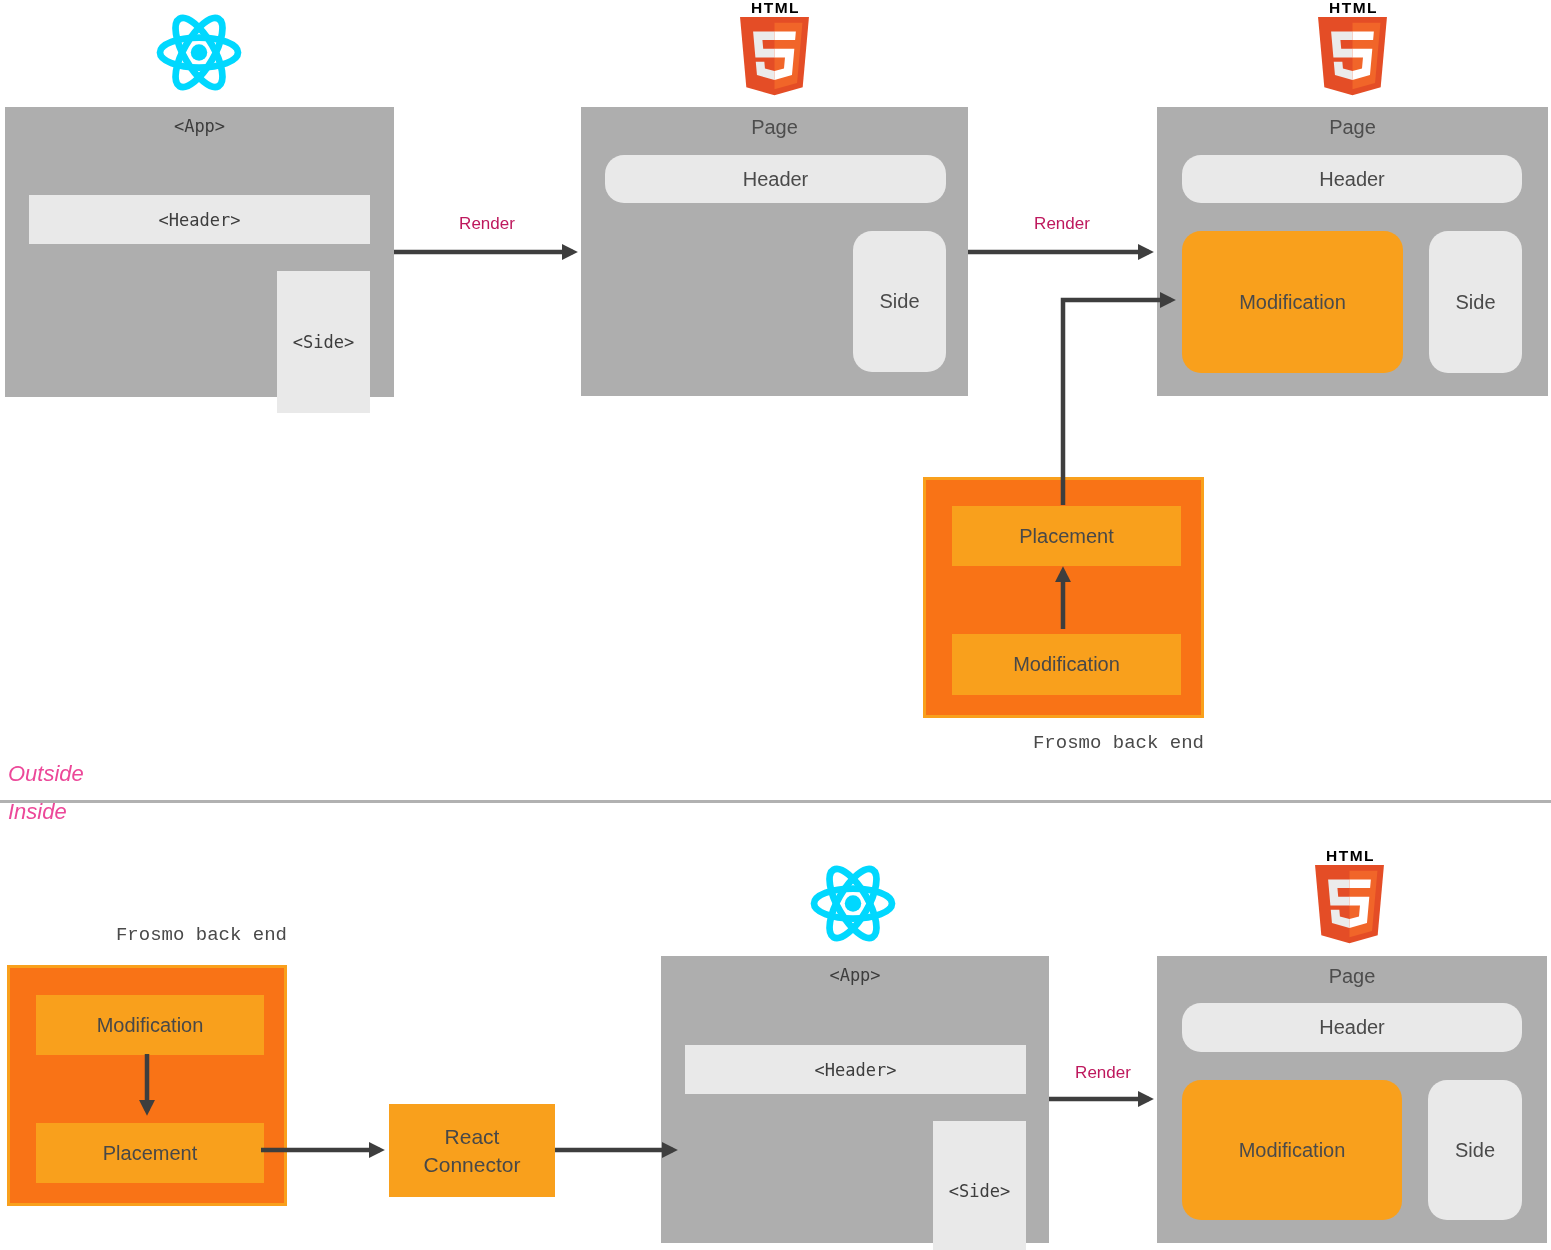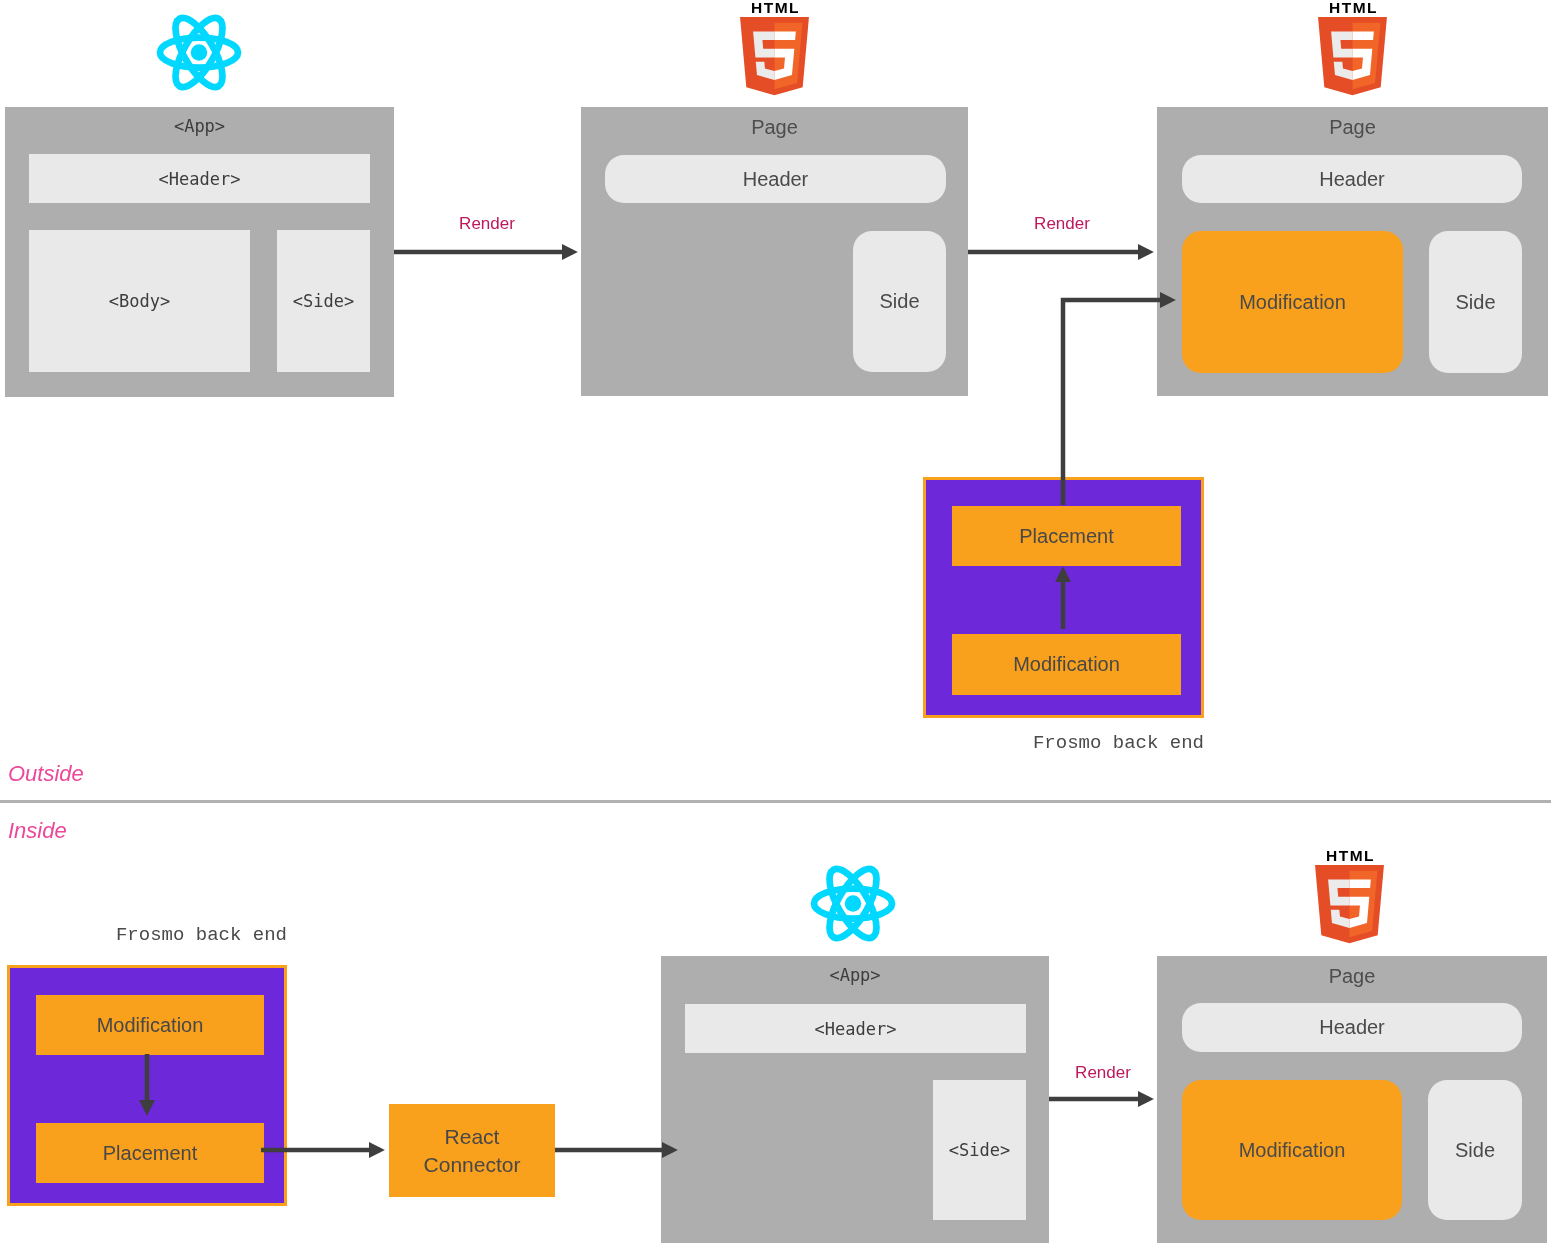--- a/index.html
+++ b/index.html
@@ -9,23 +9,23 @@
   }
   .panel{position:absolute;background:#AEAEAE;}
   .panel-title{position:absolute;left:0;right:0;top:9px;text-align:center;}
   .t-sans{font-size:20px;color:#4D4D4D;}
   .t-code{font-family:"DejaVu Sans Mono","Liberation Mono",monospace;font-size:17px;color:#3D3D3D;}
   .box{
     position:absolute;background:#E9E9E9;display:flex;align-items:center;justify-content:center;
     text-align:center;color:#444444;
   }
   .box.sans{font-size:20px;color:#4A4A4A;border-radius:19px;}
-  .box.code{font-family:"DejaVu Sans Mono","Liberation Mono",monospace;font-size:17px;color:#3D3D3D;}
+  .box.code{font-family:"DejaVu Sans Mono","Liberation Mono",monospace;font-size:17px;color:#3D3D3D;margin-top:41px;}
   .box.orange{background:#F9A01C;color:#4A4A4A;}
-  .fbox{position:absolute;background:#6d28d9;border:3px solid #F9A01C;box-sizing:border-box;}
+  .fbox{position:absolute;background:#f97316;border:3px solid #F9A01C;box-sizing:border-box;}
   .obox{
     position:absolute;background:#F9A01C;display:flex;align-items:center;justify-content:center;
     font-size:20px;color:#484848;
   }
   .caption{position:absolute;text-align:right;font-size:19px;color:#4A4A4A;font-family:Liberation Mono, monospace;}
   .render-label{position:absolute;width:100px;text-align:center;font-size:17px;color:#be185d;}
   .zone-label{position:absolute;font-size:22px;color:#ec4899;font-style:italic;}
   .divider-line{position:absolute;left:0;top:800px;width:1551px;height:3px;background:#B1B1B1;}
   .connector{
     position:absolute;background:#F9A01C;display:flex;align-items:center;justify-content:center;
@@ -64,21 +64,20 @@
       <path fill="#E44D26" d="M107.644 470.877 74.633 100.62h362.734l-33.046 370.199L255.778 512z"></path>
       <path fill="#F16529" d="m256 480.523 118.81-32.941 28.24-316.352H256z"></path>
       <path fill="#EBEBEB" d="M256 268.217h-59.468l-4.107-46.01H256v-44.938H143.33l1.076 12.058 11.038 123.828H256zm0 116.723-.199.053-50.063-13.518-3.198-35.843h-45.109l6.297 70.562 92.07 25.557.202-.056z"></path>
       <path fill="#FFFFFF" d="M255.843 268.217v44.938h55.34l-5.217 58.283-50.123 13.528v46.755l92.144-25.537.676-7.597 10.563-118.328 1.097-12.042h-12.086zm0-90.948v44.938h108.568l.901-10.1 2.05-22.78 1.075-12.058z"></path>
     </g>
   </svg>
 
   <div class="panel" style="left:5px;top:107px;width:389px;height:290px">
     <div class="panel-title t-code">&lt;App&gt;</div>
     <div class="box code" style="left:24px;top:47px;width:341px;height:49px">&lt;Header&gt;</div>
-    <div class="box code" style="left:24px;top:123px;width:221px;height:142px">&lt;Body&gt;</div>
     <div class="box code" style="left:272px;top:123px;width:93px;height:142px">&lt;Side&gt;</div>
   </div>
 
   <div class="render-label" style="left:437px;top:214px">Render</div>
 
   <div class="panel" style="left:581px;top:107px;width:387px;height:289px">
     <div class="panel-title t-sans">Page</div>
     <div class="box sans" style="left:24px;top:48px;width:341px;height:48px">Header</div>
     <div class="box sans" style="left:272px;top:124px;width:93px;height:141px">Side</div>
   </div>
@@ -93,21 +92,21 @@
   </div>
 
   <div class="fbox" style="left:923px;top:477px;width:281px;height:241px">
     <div class="obox" style="left:26px;top:26px;width:229px;height:60px">Placement</div>
     <div class="obox" style="left:26px;top:154px;width:229px;height:61px">Modification</div>
   </div>
   <div class="caption" style="left:923px;top:732px;width:281px">Frosmo back end</div>
 
   <div class="zone-label" style="left:8px;top:761px">Outside</div>
   <div class="divider-line"></div>
-  <div class="zone-label" style="left:8px;top:818px">Inside</div>
+  <div class="zone-label" style="left:8px;top:799px">Inside</div>
 
   <svg class="logo" style="left:808px;top:862px" width="90" height="83" viewBox="-120 -110 240 220">
     <circle r="22" fill="#00D8FF"></circle>
     <g stroke="#00D8FF" stroke-width="18" fill="none">
       <ellipse rx="104" ry="40"></ellipse>
       <ellipse rx="104" ry="40" transform="rotate(60)"></ellipse>
       <ellipse rx="104" ry="40" transform="rotate(120)"></ellipse>
     </g>
   </svg>
 

